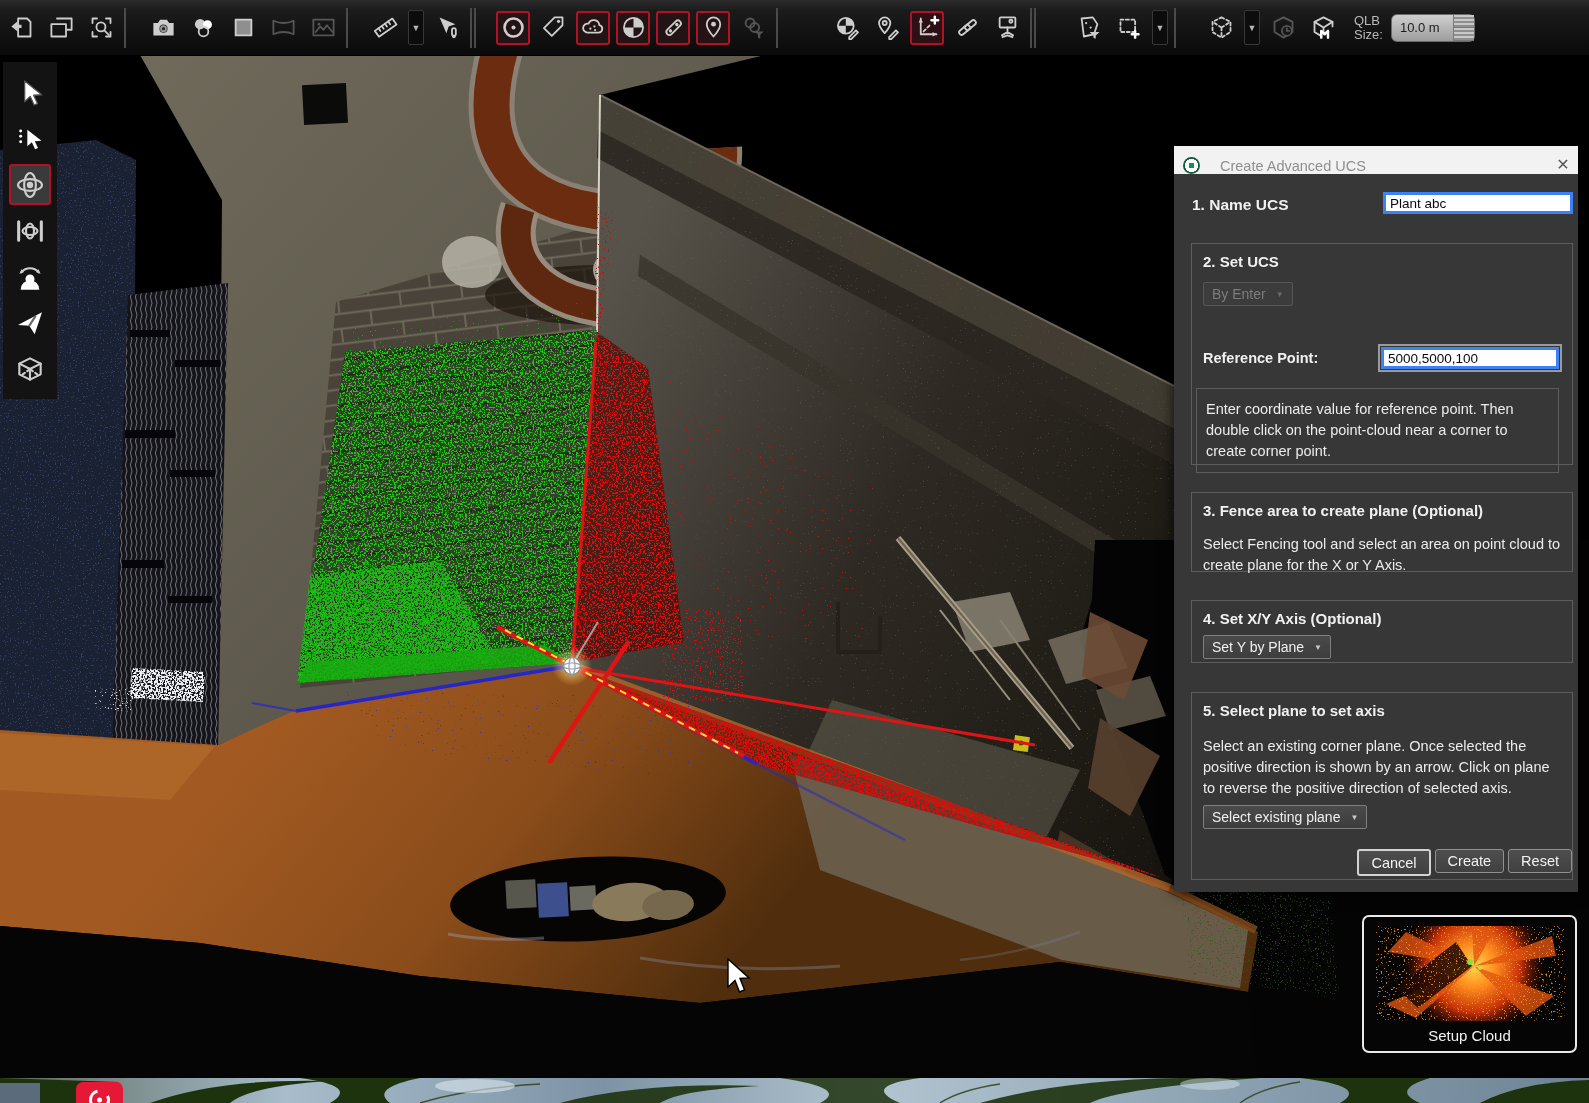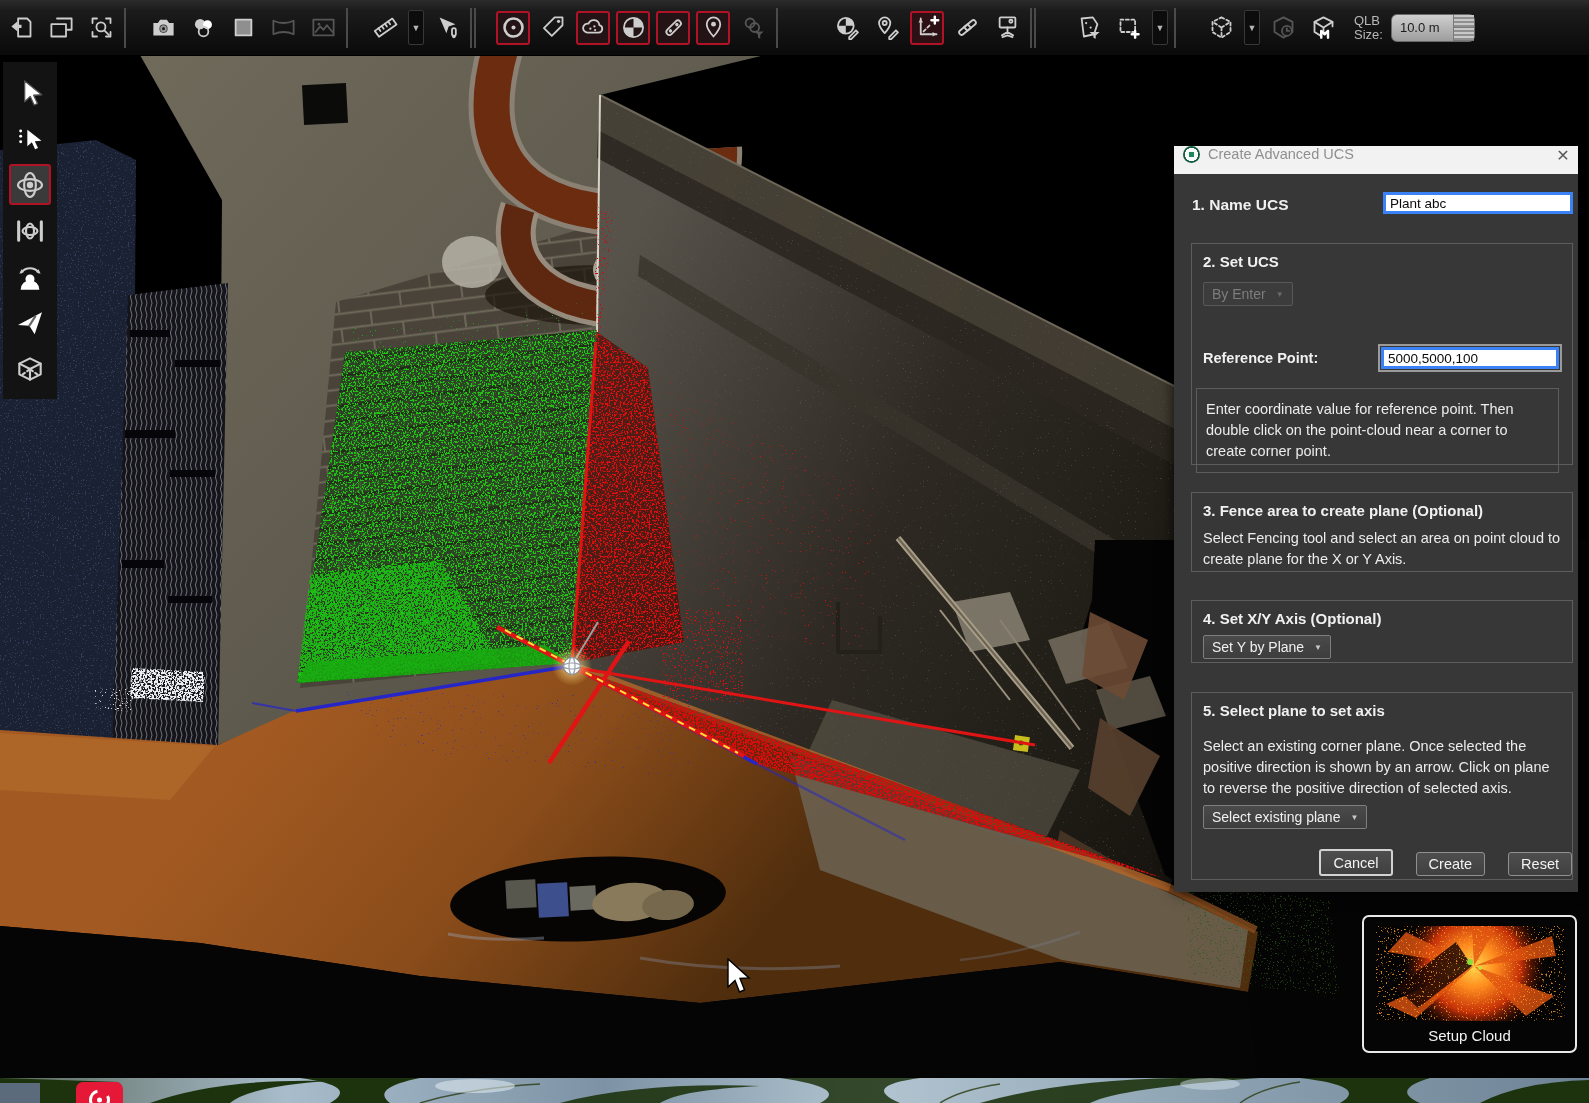--- a/index.html
+++ b/index.html
@@ -38,21 +38,21 @@
   
   #sidebar{position:absolute;left:3px;top:62px;width:54px;z-index:30;background:#131313;
     display:flex;flex-direction:column;align-items:center;padding:10px 0;gap:5px;}
   .sb-cell{width:42px;height:41px;display:flex;align-items:center;justify-content:center;border-radius:3px;
     box-sizing:border-box;cursor:pointer;}
   .sb-cell svg{width:32px;height:32px;}
   .sb-cell.active{border:2px solid #b01226;background:#3a3a3a;}
   
   #dlg{position:absolute;left:1174px;top:146px;width:404px;height:746px;z-index:50;
     background:#373737;box-shadow:0 0 14px rgba(0,0,0,.8);font-size:14.5px;color:#f0f0f0;}
-  #dlg-title{position:absolute;left:0;top:0;right:0;height:28px;background:#f2f2f2;display:flex;align-items:flex-start;}
+  #dlg-title{position:absolute;left:0;top:0;right:0;height:28px;background:#f2f2f2;display:flex;align-items:flex-end;gap:12px;}
   #dlg-title .ttl{color:#8f8f8f;font-size:14.5px;margin-left:8px;flex:1;}
   #dlg-title .close{color:#5a5a5a;font-size:16px;width:30px;text-align:center;cursor:pointer;}
   .dlg-ico{width:17px;height:17px;border-radius:50%;margin-left:9px;
      background:radial-gradient(circle at 50% 50%, #1d8a5e 0 24%, #ffffff 25% 55%, #145c40 56% 100%);}
   .sec{position:absolute;left:17px;width:382px;box-sizing:border-box;border:1px solid #5d5d5d;padding:9px 11px;}
   .sec-h{font-weight:700;font-size:15px;}
   .hint{color:#ececec;line-height:21px;margin-top:8px;}
   .ddl{height:24px;box-sizing:border-box;border:1px solid #7e7e7e;border-radius:2px;cursor:pointer;
     background:linear-gradient(#4a4a4a,#3d3d3d);display:inline-flex;align-items:center;padding:0 8px;gap:10px;font-size:14px;}
   .ddl::after{content:"▼";font-size:8px;color:#c9c9c9;}
@@ -643,39 +643,39 @@
     <div class="ddl dis" style="margin-top:12px;min-width:82px">
       <span>By Enter</span>
     </div>
     <div style="position:absolute;left:11px;top:106px;font-weight:700">Reference Point:</div>
     <input class="tin" style="position: absolute; left: 189px; top: 103px; width: 178px; outline: rgb(154, 154, 154) solid 2px; outline-offset: 1px;" value="5000,5000,100">
     <div style="position:absolute;left:4px;top:136px;width:363px;box-sizing:border-box;border:1px solid #5d5d5d;padding:10px 9px" class="hint">Enter coordinate value for reference point. Then double click on the point-cloud near a corner to create corner point.</div>
   </div>
 
   <div class="sec" style="top:346px;height:80px">
     <div class="sec-h">3. Fence area to create plane (Optional)</div>
-    <div class="hint" style="margin-top:9px">Select Fencing tool and select an area on point cloud to create plane for the X or Y Axis.</div>
+    <div class="hint" style="margin-top:15px">Select Fencing tool and select an area on point cloud to create plane for the X or Y Axis.</div>
   </div>
 
   <div class="sec" style="top:454px;height:63px">
     <div class="sec-h">4. Set X/Y Axis (Optional)</div>
     <div class="ddl" style="margin-top:8px;min-width:104px">
       <span>Set Y by Plane</span>
     </div>
   </div>
 
   <div class="sec" style="top:546px;height:188px">
     <div class="sec-h">5. Select plane to set axis</div>
     <div class="hint" style="margin-top:17px">Select an existing corner plane. Once selected the positive direction is shown by an arrow. Click on plane to reverse the positive direction of selected axis.</div>
     <div class="ddl" style="margin-top:6px;min-width:140px">
       <span>Select existing plane</span>
     </div>
   </div>
 
-  <div style="position:absolute;right:6px;top:703px;display:flex;align-items:flex-end;gap:23px">
+  <div style="position:absolute;right:6px;top:703px;display:flex;align-items:flex-start;gap:4px">
     <button class="btn primary">Cancel</button>
     <button class="btn">Create</button>
     <button class="btn">Reset</button>
   </div>
 </div>
 
 <div id="setup-panel">
   <div class="thumb">
     <svg width="190" height="95" viewBox="0 0 190 95">
       <rect width="190" height="95" fill="#030303"></rect>

